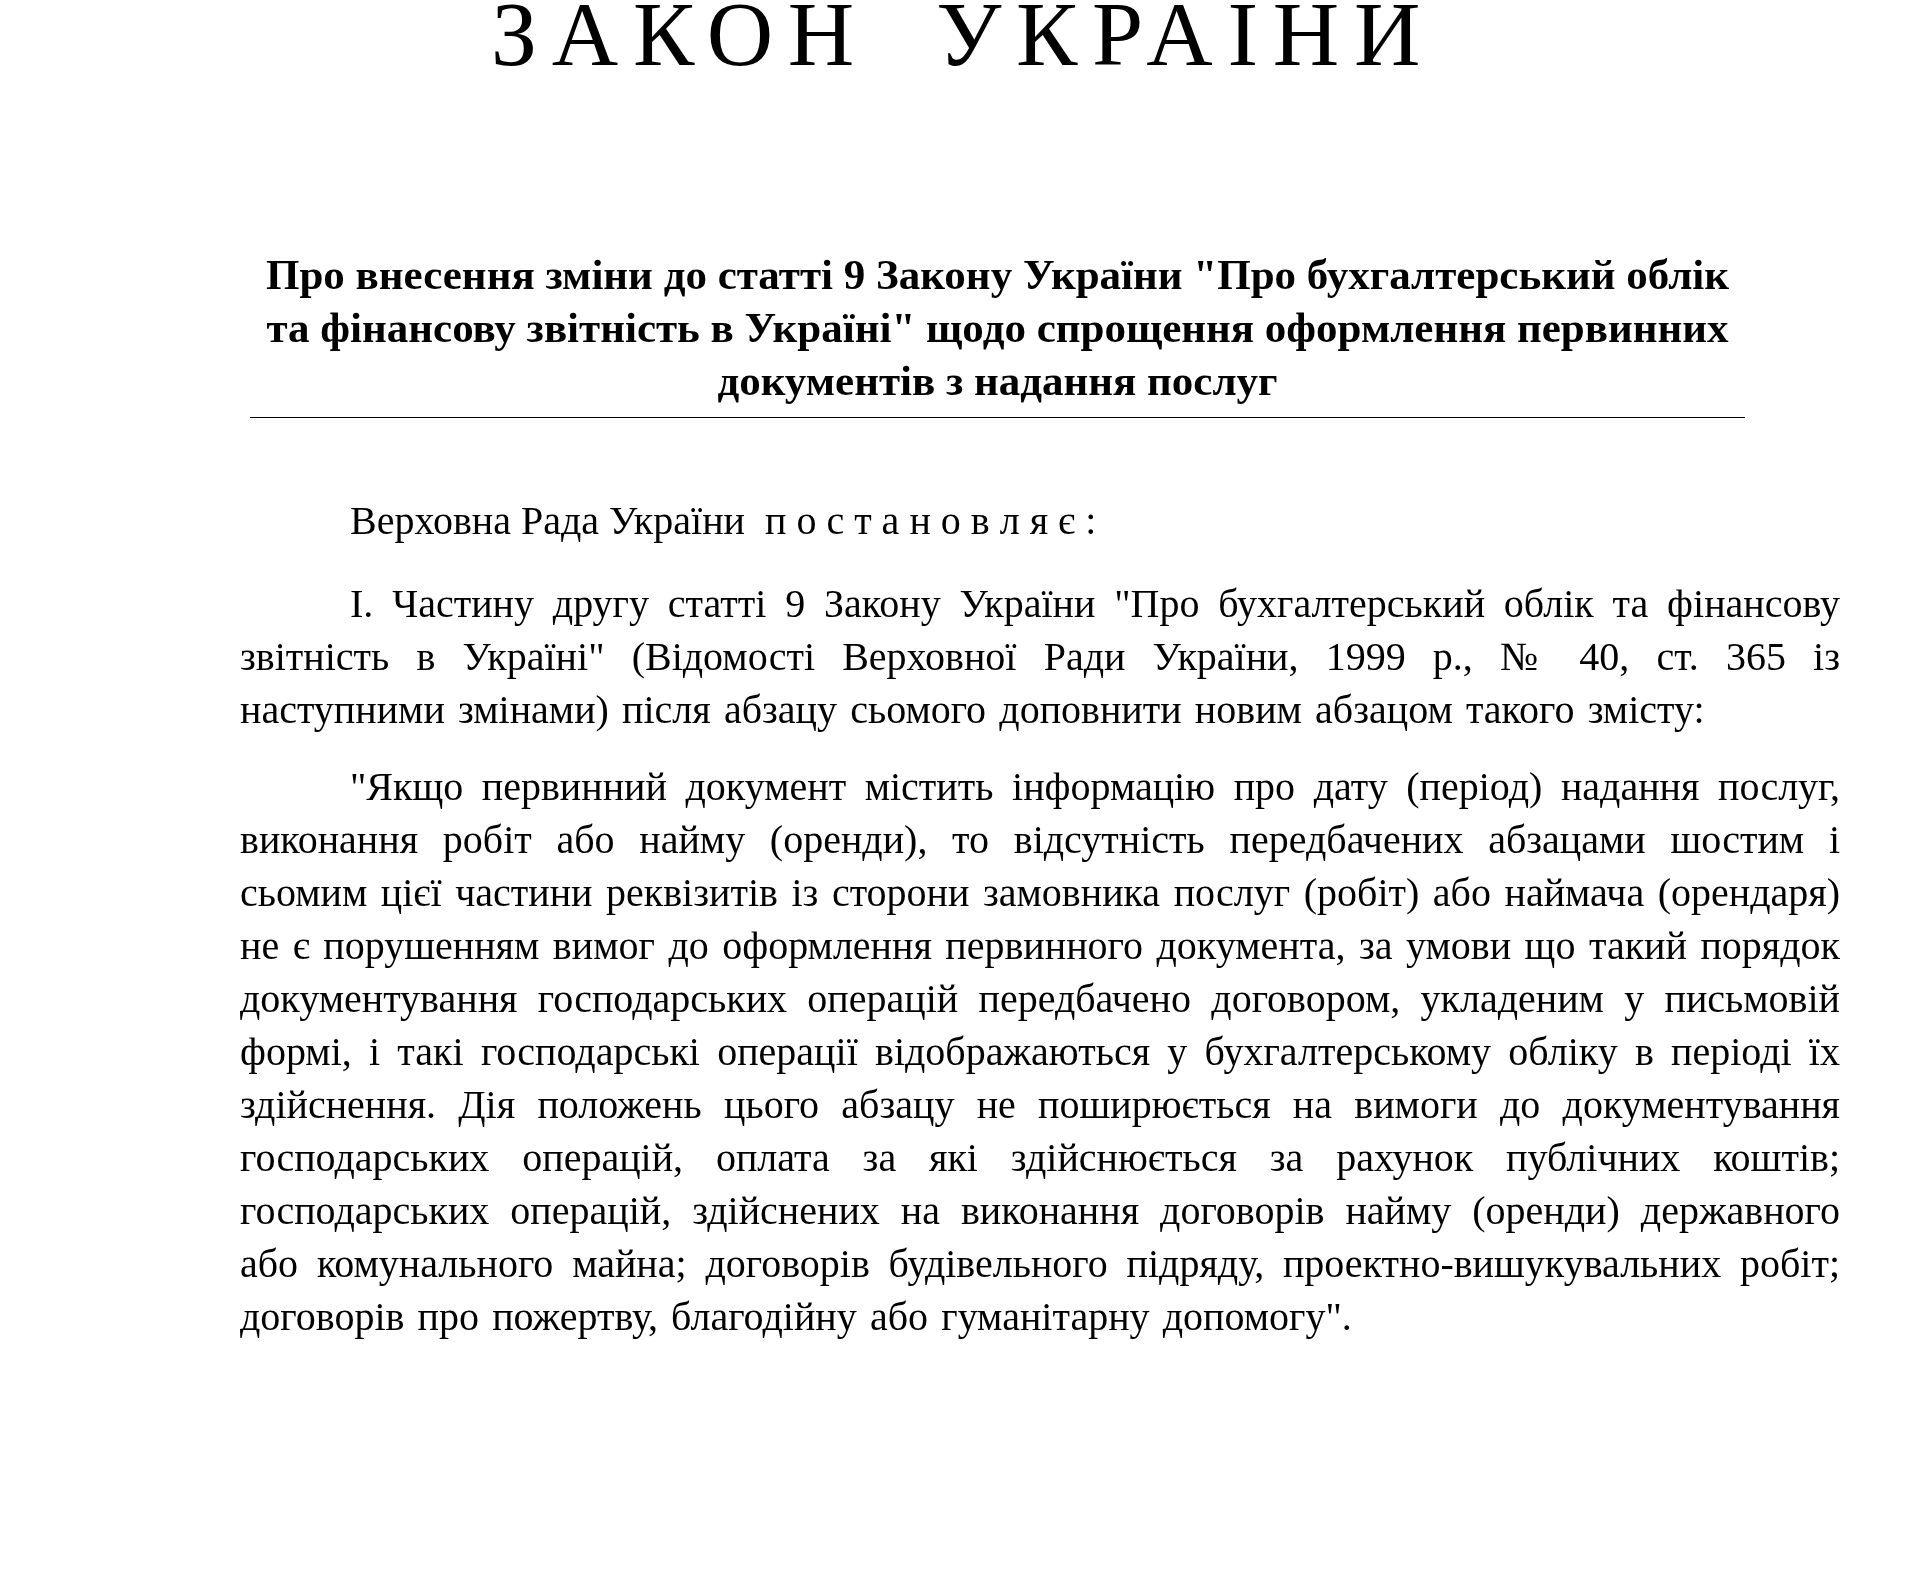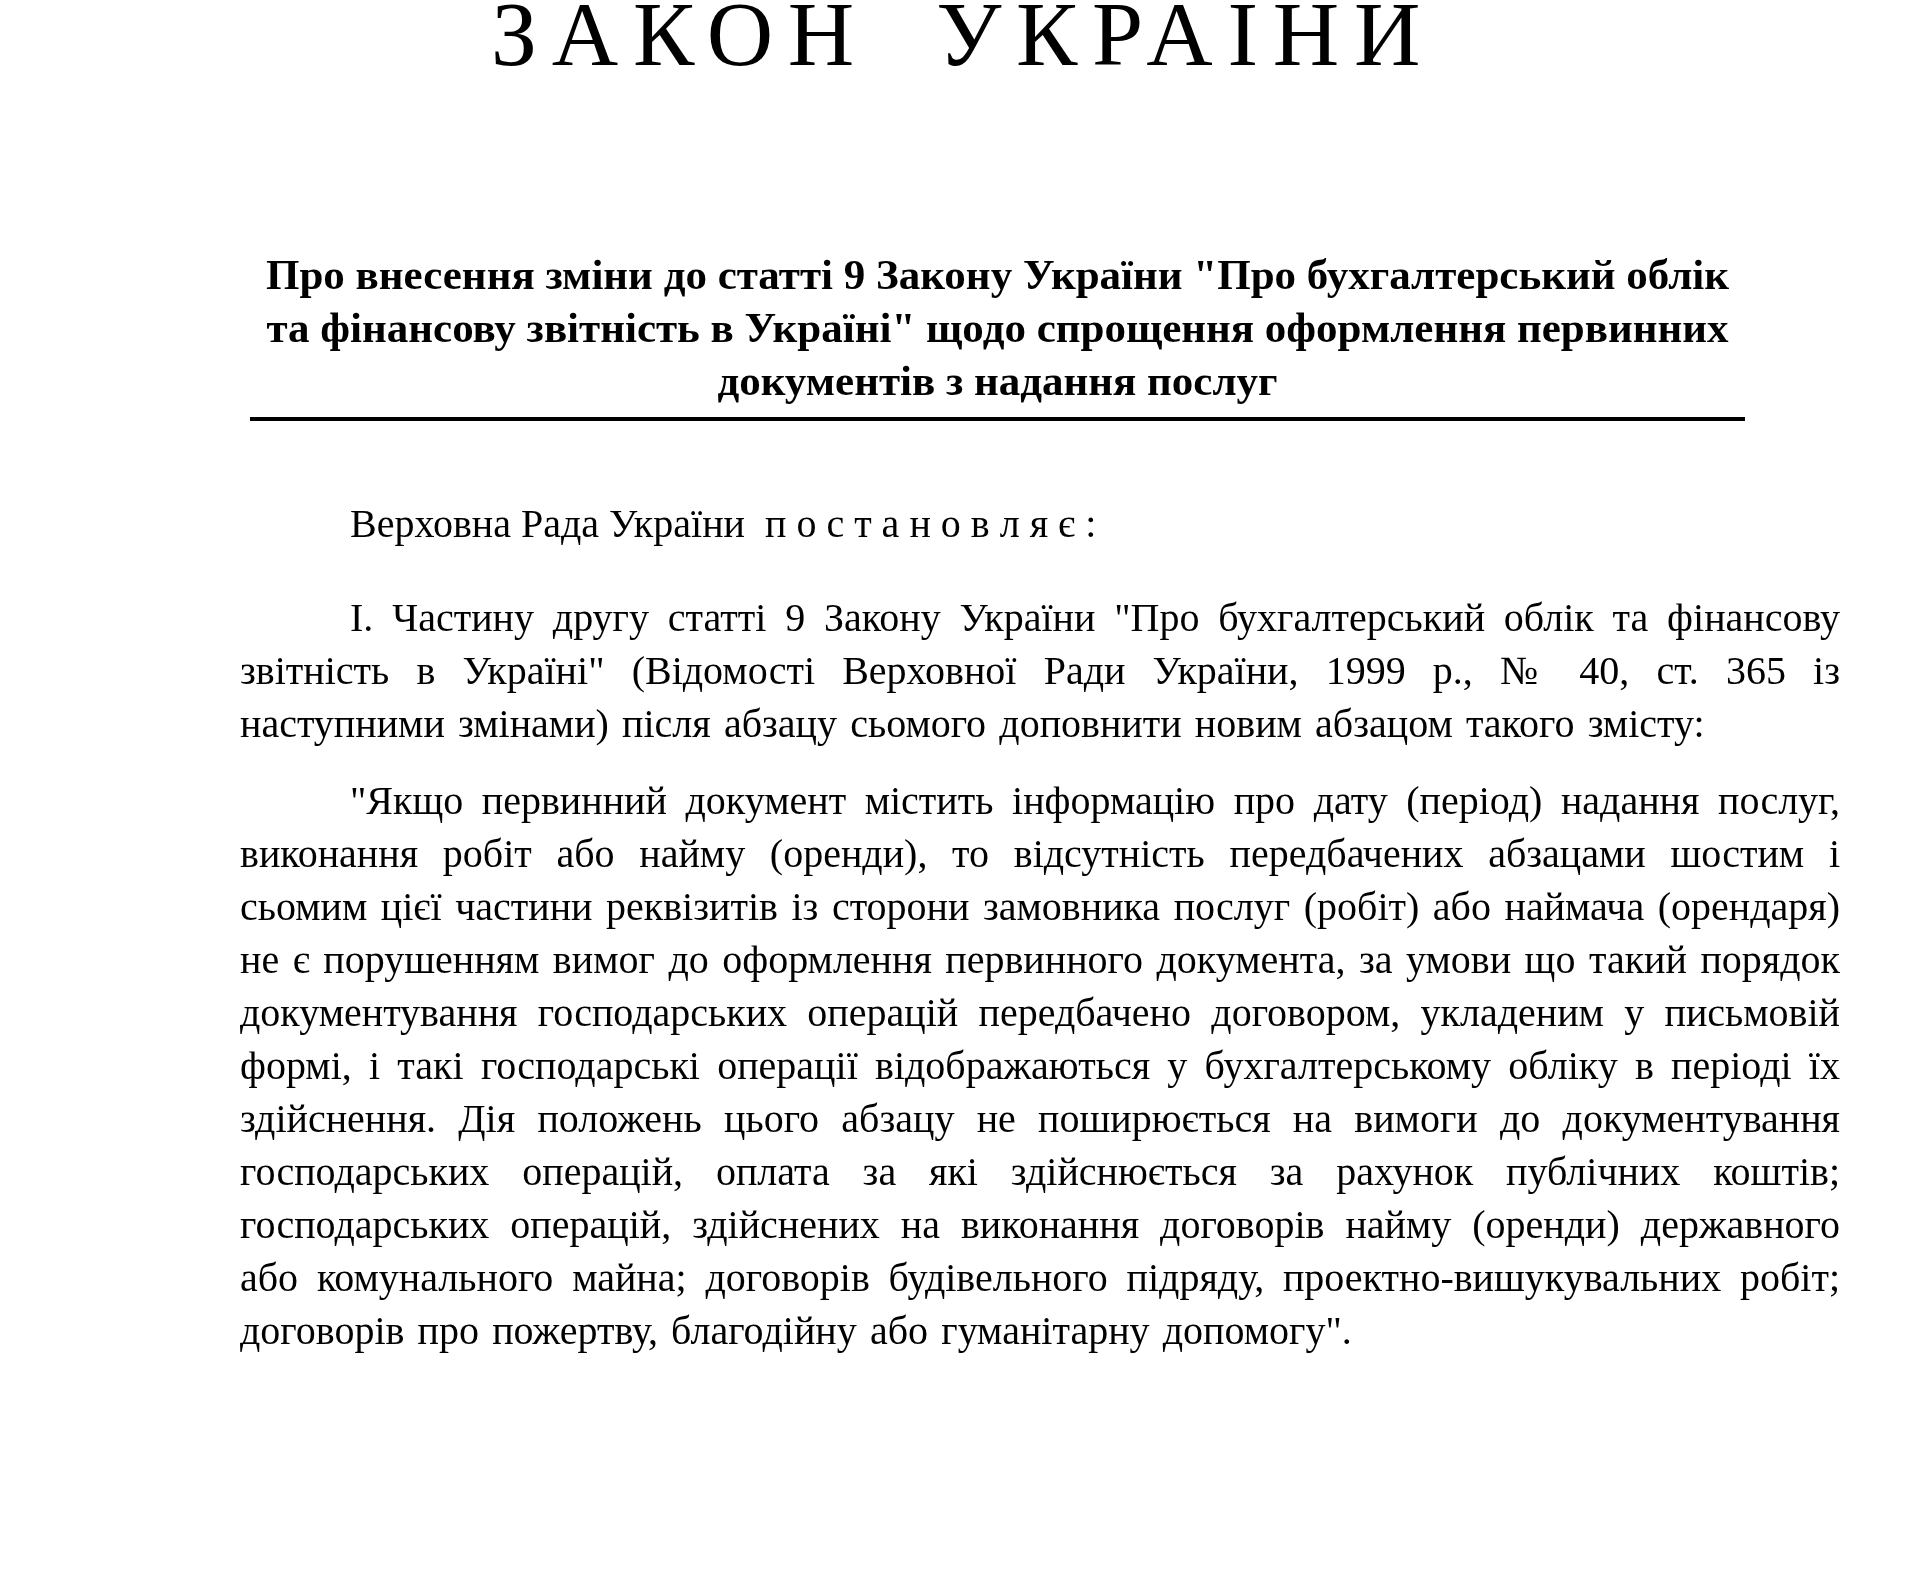--- a/index.html
+++ b/index.html
@@ -28,21 +28,21 @@
     line-height: 96px;
     letter-spacing: 0.16em;
     word-spacing: 0.32em;
     white-space: nowrap;
     font-weight: normal;
   }
   
   .heading-wrap {
     margin: 166px 0 0 250px;
     width: 1495px;
-    border-bottom: 4px solid #000000;
+    border-bottom: 1px solid #000000;
     padding-bottom: 10px;
   }
   .heading {
     text-align: center;
     font-weight: bold;
     font-size: 43px;
     line-height: 53px;
   }
   .content {
     margin-left: 240px;
@@ -53,21 +53,21 @@
   .preamble {
     margin-top: 76px;
     text-indent: 110px;
     white-space: pre-wrap; 
   }
   .para {
     text-align: justify;
     text-indent: 110px;
     word-spacing: 0.08em;
   }
-  .para-1 { margin-top: 41px; }
+  .para-1 { margin-top: 30px; }
   .para-2 { margin-top: 24px; }
 </style>
 </head>
 <body>
 
 <div class="page">
 
   <div class="law-title">ЗАКОН УКРАЇНИ</div>
 
   <div class="heading-wrap">

